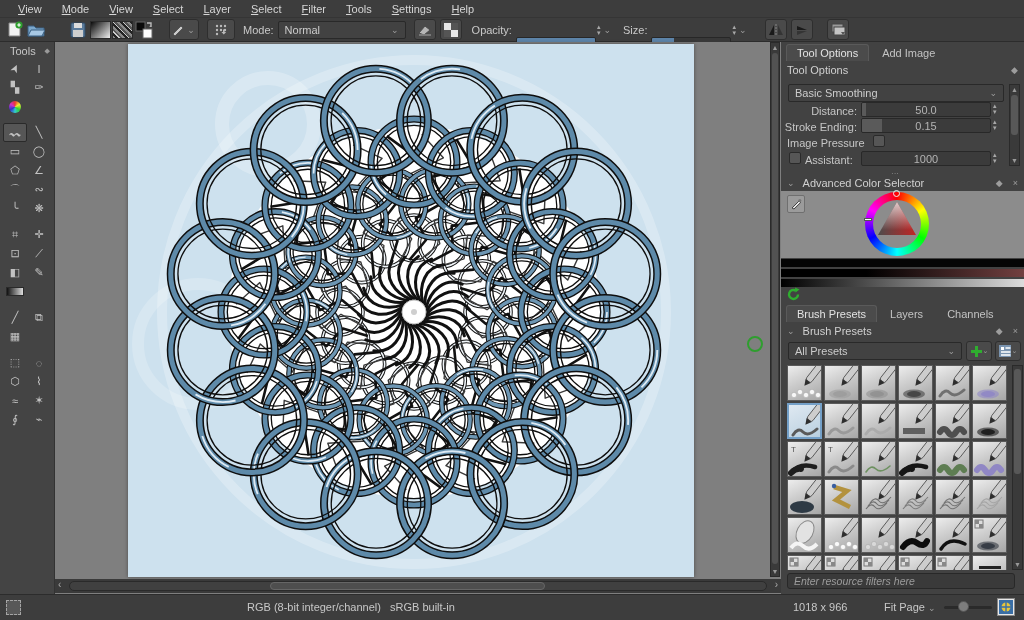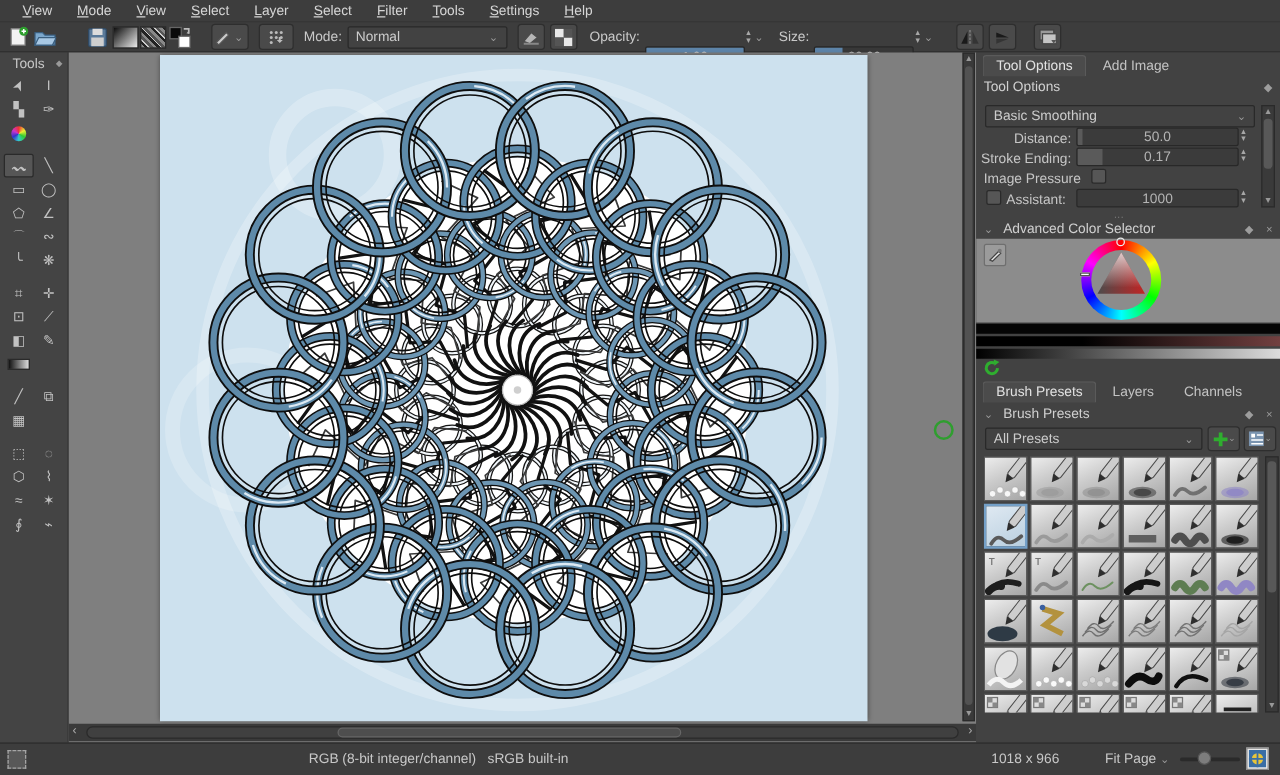--- a/index.html
+++ b/index.html
@@ -654,21 +654,21 @@
     </div>
     <span class="fieldlab" style="left:2px;top:63px;width:74px">Distance:</span>
     <div class="fieldbox" style="left:80px;top:60px;width:130px;height:15px">
       <div class="ffill" style="width:4px"></div>
         <span class="fv">50.0</span>
     </div>
     <span class="vspin" style="left:212px;top:61px">▴<br>▾</span>
     <span class="fieldlab" style="left:2px;top:79px;width:74px">Stroke Ending:</span>
     <div class="fieldbox" style="left:80px;top:76px;width:130px;height:15px">
       <div class="ffill" style="width:20px"></div>
-        <span class="fv">0.17</span>
+        <span class="fv">0.15</span>
     </div>
     <span class="vspin" style="left:212px;top:77px">▴<br>▾</span>
     <span class="fieldlab" style="left:2px;top:95px;width:110px;text-align:left;padding-left:4px">Image Pressure</span>
     <div class="checkbox" style="left:92px;top:93px"></div>
     <div class="checkbox" style="left:8px;top:110px"></div>
     <span class="fieldlab" style="left:24px;top:112px;width:52px;text-align:left">Assistant:</span>
     <div class="fieldbox" style="left:80px;top:109px;width:130px;height:15px">
       <span class="fv">1000</span>
     </div>
     <span class="vspin" style="left:212px;top:110px">▴<br>▾</span>
@@ -1032,20 +1032,21 @@
         <div class="tile"><svg width="33" height="34" viewBox="0 0 33 34">
             <rect x="6" y="10" width="22" height="3" fill="#222"></rect>
             <rect x="6" y="16" width="22" height="3" fill="#222"></rect>
             <rect x="6" y="22" width="22" height="3" fill="#222"></rect>
           </svg></div>
       </div>
     <div class="panel-scroll" style="left:231px;top:323px;height:205px">
       <div class="thumb" style="top:3px;height:105px"></div>
         <span class="arr" style="bottom:1px">▼</span>
     </div>
+    <input class="filter-input" placeholder="Enter resource filters here" style="">
   </div>
 
   <div class="statusbar">
     <div class="sb-icon"></div>
     <span class="sb-text" style="left:247px">RGB (8-bit integer/channel)</span>
     <span class="sb-text" style="left:390px">sRGB built-in</span>
     <span class="sb-text" style="left:793px">1018 x 966</span>
     <span class="sb-text" style="left:884px"><span>Fit Page</span> <span style="color:#9d9d9d;font-size:9px">⌄</span></span>
     <div class="zoom-track"></div>
     <div class="zoom-handle"></div>

